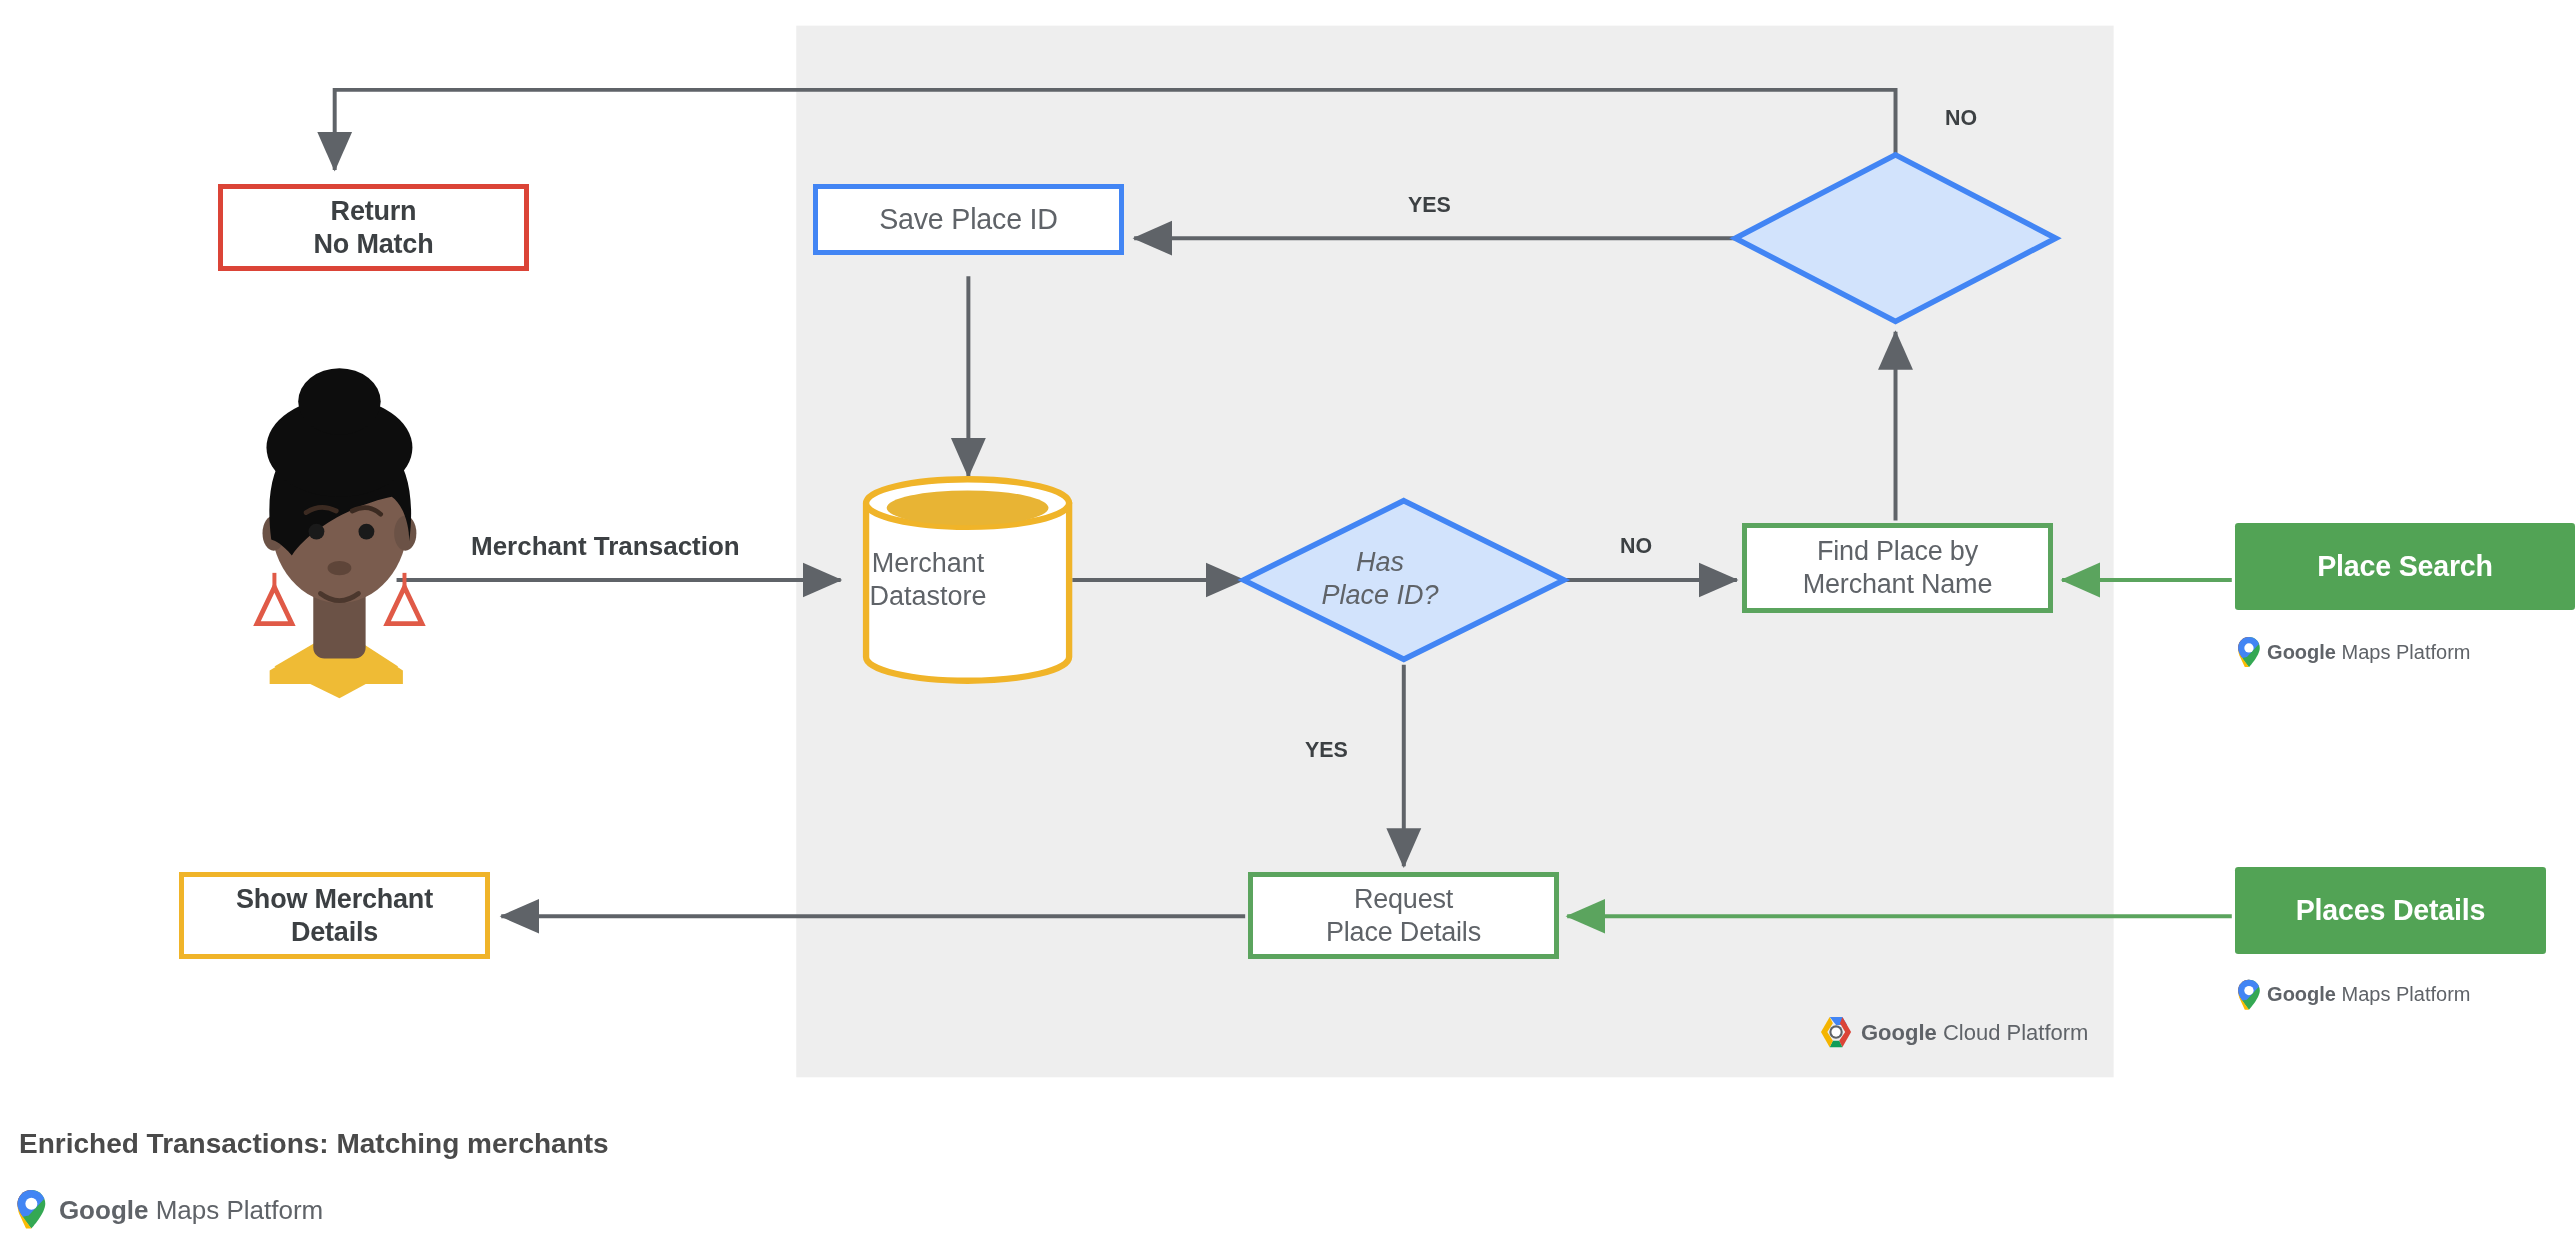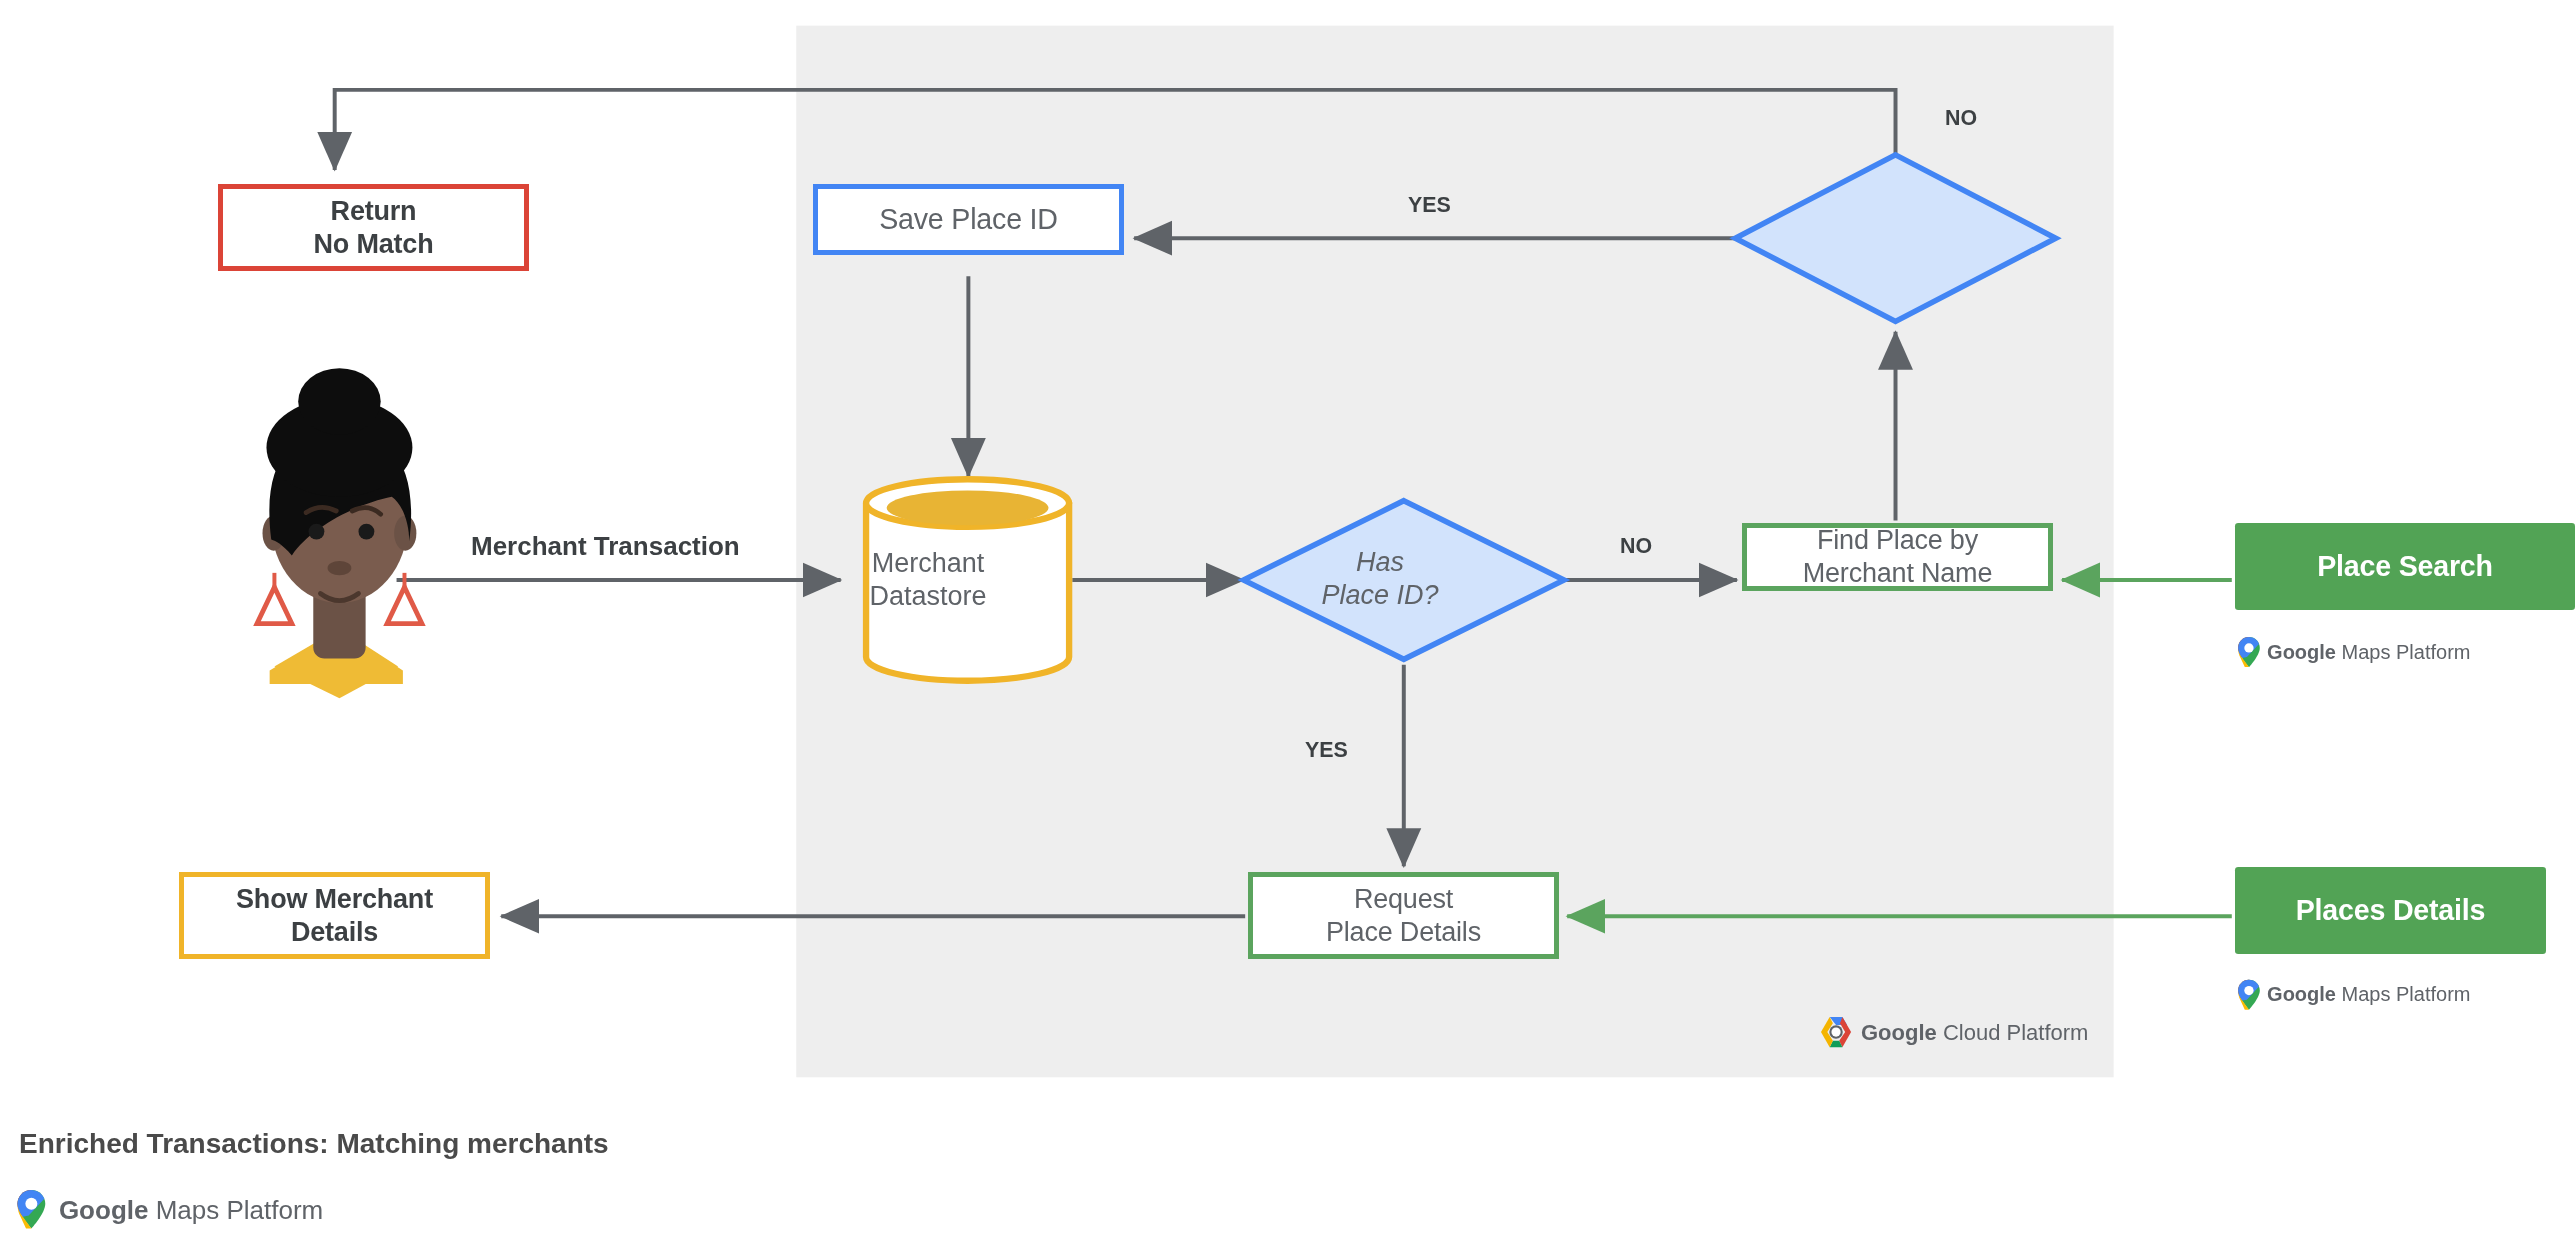--- a/index.html
+++ b/index.html
@@ -57,21 +57,21 @@
   }
   .n-show .box-label { font-size: 27px; color: #3c4043; }
 
   .n-save {
     left: 813px; top: 184px; width: 311px; height: 71px;
     border-width: 5.6px; border-color: #4285F4;
   }
   .n-save .box-label { font-size: 28.6px; color: #5f6368; font-weight: normal; }
 
   .n-find {
-    left: 1742px; top: 523px; width: 311px; height: 68px;
+    left: 1742px; top: 523px; width: 311px; height: 90px;
     border-width: 5.6px; border-color: #5BA45E;
   }
   .n-find .box-label { font-size: 27px; color: #5f6368; font-weight: normal; }
 
   .n-request {
     left: 1248px; top: 872px; width: 311px; height: 87px;
     border-width: 5.6px; border-color: #5BA45E; align-items: center;
   }
   .n-request .box-label { font-size: 27px; color: #5f6368; font-weight: normal; }
 

